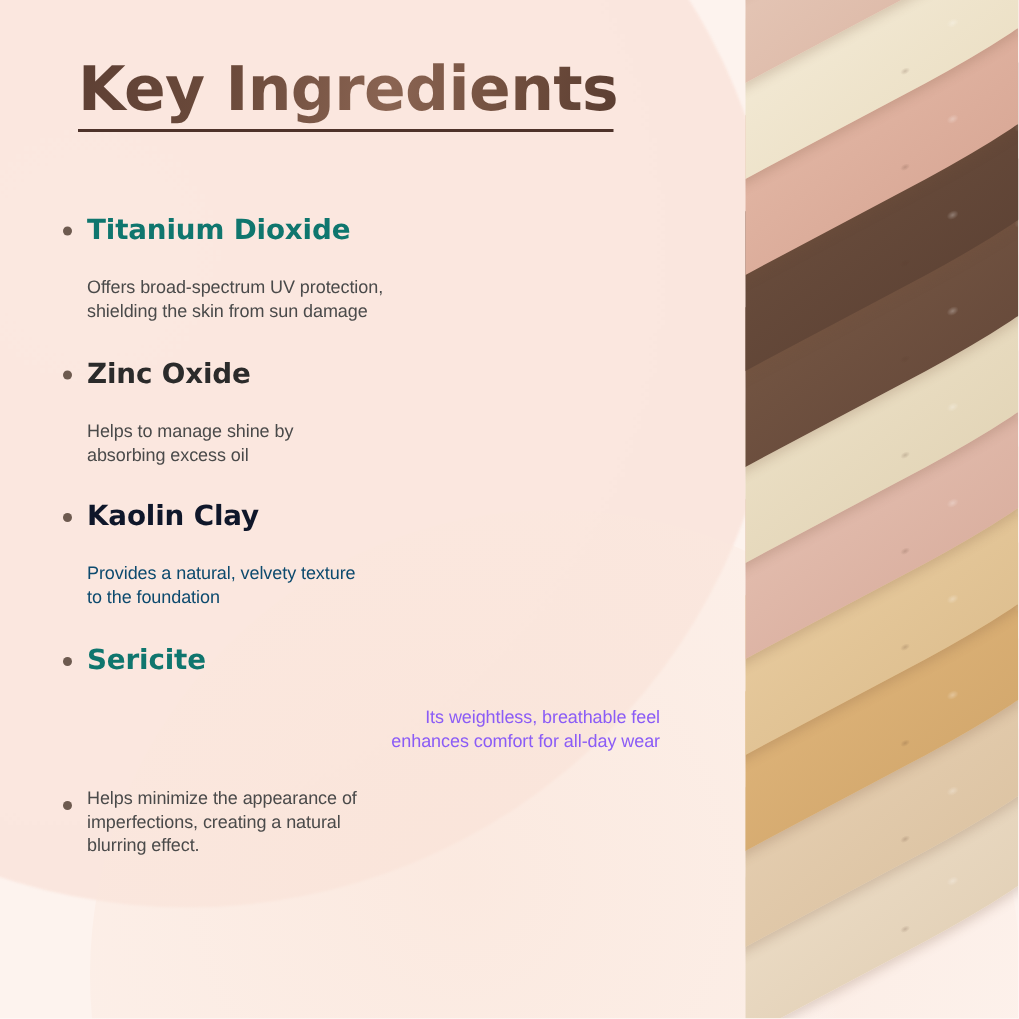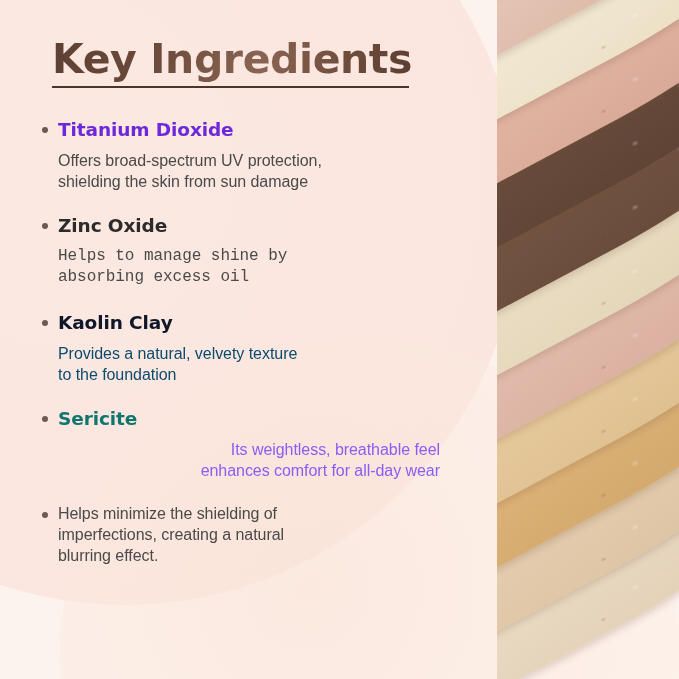--- a/index.html
+++ b/index.html
@@ -178,23 +178,23 @@
     display: block;
     font-family: "DejaVu Sans", sans-serif;
     font-size: 18.5px;
     font-weight: bold;
     color: #2B2B2B;
     letter-spacing: -0.1px;
     line-height: 1.3;
   }
   .ing-desc {
     display: block;
-    margin-top: 8px;
+    margin-top: 18px;
     font-family: "Liberation Sans", sans-serif;
-    font-size: 16px;
+    font-size: 12px;
     font-weight: 300;
     color: #4A4A4A;
     line-height: 1.32;
     letter-spacing: -0.05px;
     white-space: pre-line;
   }
 </style>
 </head>
 <body>
 
@@ -225,44 +225,44 @@
   <div class="content">
 
     <div class="title-wrap">
       <h1 class="title">Key Ingredients</h1>
       <div class="title-underline"></div>
     </div>
 
     <ul class="ingredients" id="ingredient-list">
         <li class="ingredient">
           <span class="bullet" style="background: rgb(109, 90, 79);"></span>
-          <span class="ing-name" style="color: #6d28d9;">Titanium Dioxide</span>
+          <span class="ing-name" style="color: #0f766e; margin-top: 24px;">Titanium Dioxide</span>
           <span class="ing-desc" style="color: rgb(74, 74, 74);">Offers broad-spectrum UV protection,
 shielding the skin from sun damage</span>
         </li>
         <li class="ingredient">
           <span class="bullet" style="background: rgb(109, 90, 79);"></span>
           <span class="ing-name" style="color: rgb(43, 43, 43);">Zinc Oxide</span>
-          <span class="ing-desc" style="color: rgb(74, 74, 74); font-family: Liberation Mono, monospace;">Helps to manage shine by
+          <span class="ing-desc" style="color: rgb(74, 74, 74);">Helps to manage shine by
 absorbing excess oil</span>
         </li>
         <li class="ingredient">
           <span class="bullet" style="background: rgb(109, 90, 79);"></span>
           <span class="ing-name" style="color: #0f172a;">Kaolin Clay</span>
           <span class="ing-desc" style="color: #0c4a6e;">Provides a natural, velvety texture
 to the foundation</span>
         </li>
         <li class="ingredient">
           <span class="bullet" style="background: rgb(109, 90, 79);"></span>
           <span class="ing-name" style="color: #0f766e;">Sericite</span>
           <span class="ing-desc" style="color: #8b5cf6; text-align: right;">Its weightless, breathable feel
 enhances comfort for all-day wear</span>
         </li>
         <li class="ingredient">
           <span class="bullet" style="background: rgb(109, 90, 79);"></span>
-          <span class="ing-desc" style="color: rgb(74, 74, 74);">Helps minimize the shielding of
+          <span class="ing-desc" style="color: rgb(74, 74, 74);">Helps minimize the appearance of
 imperfections, creating a natural
 blurring effect.</span>
         </li>
       </ul>
 
   </div>
 </div>
 
 </body></html>

